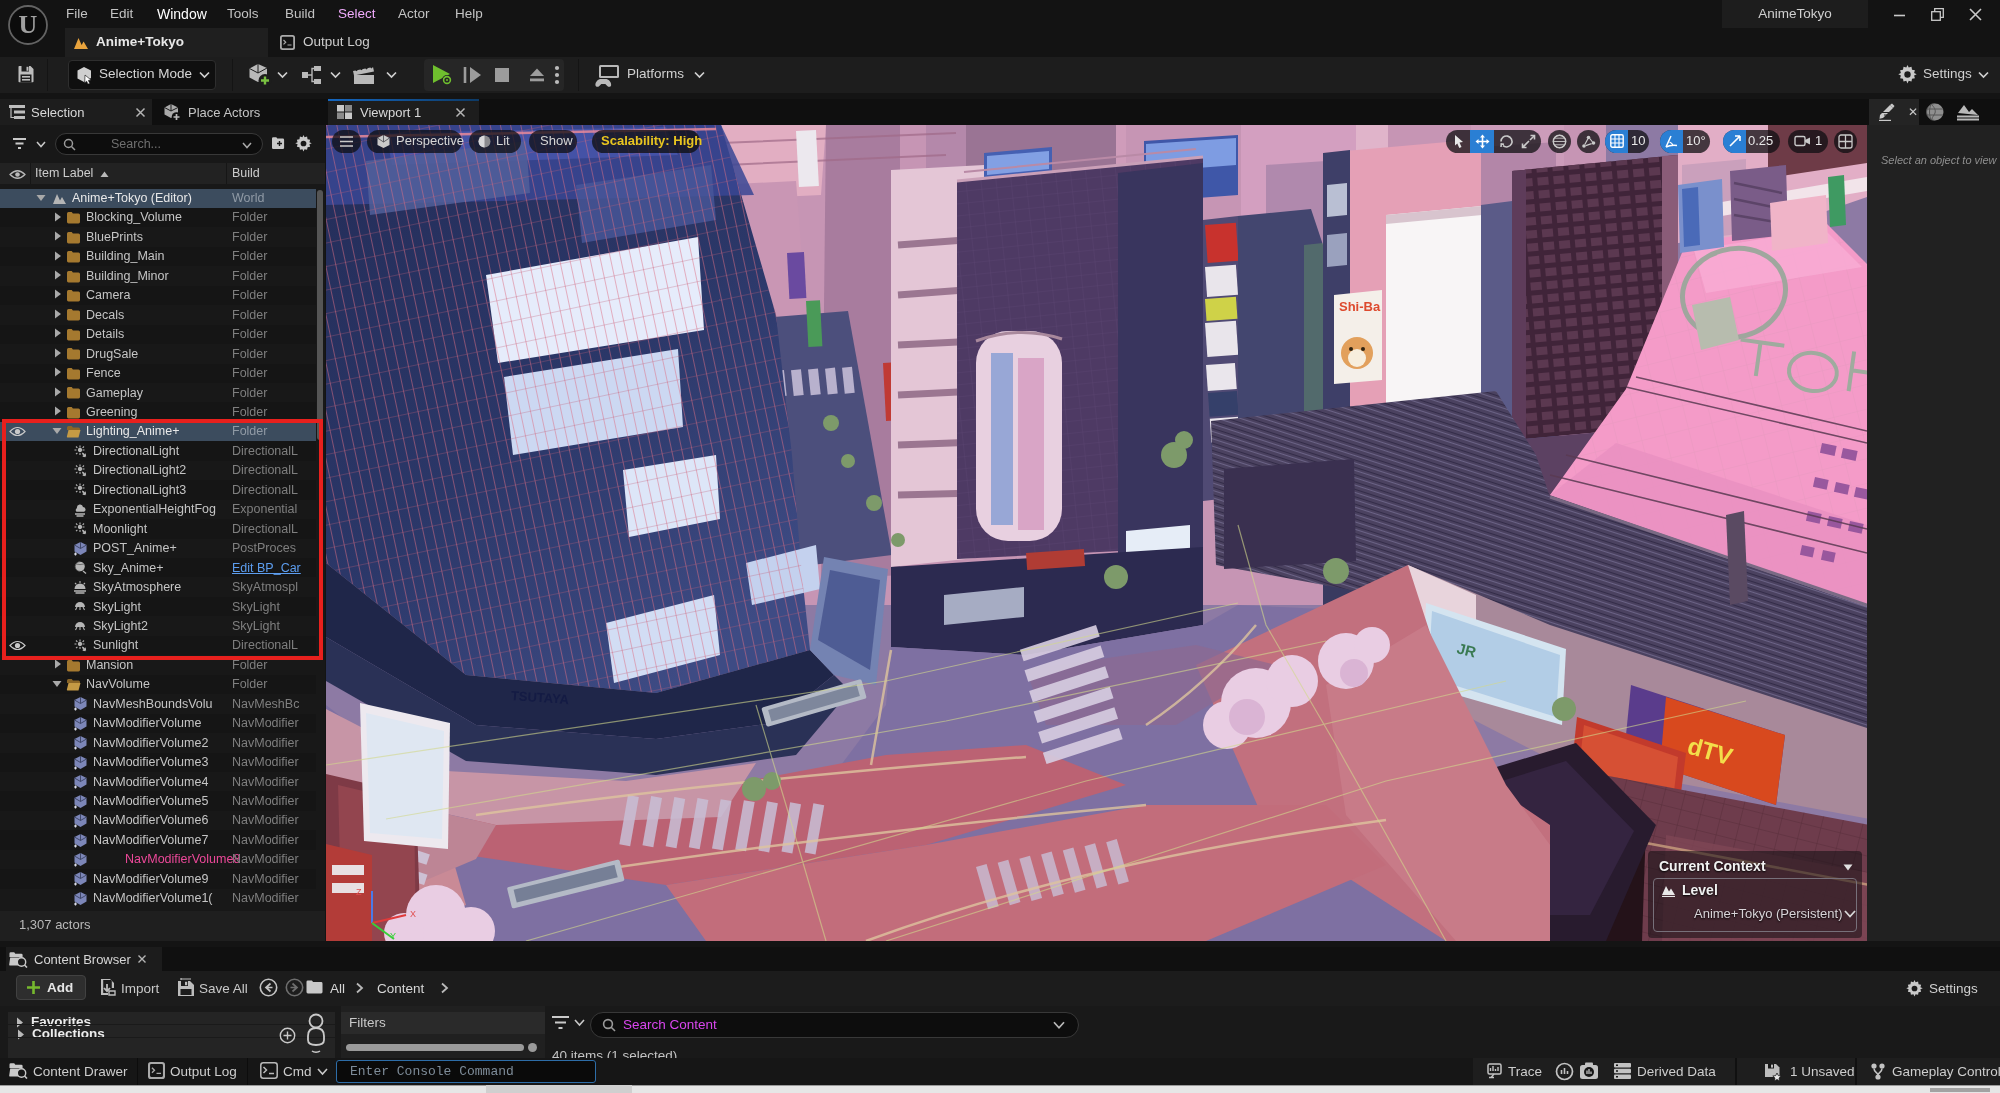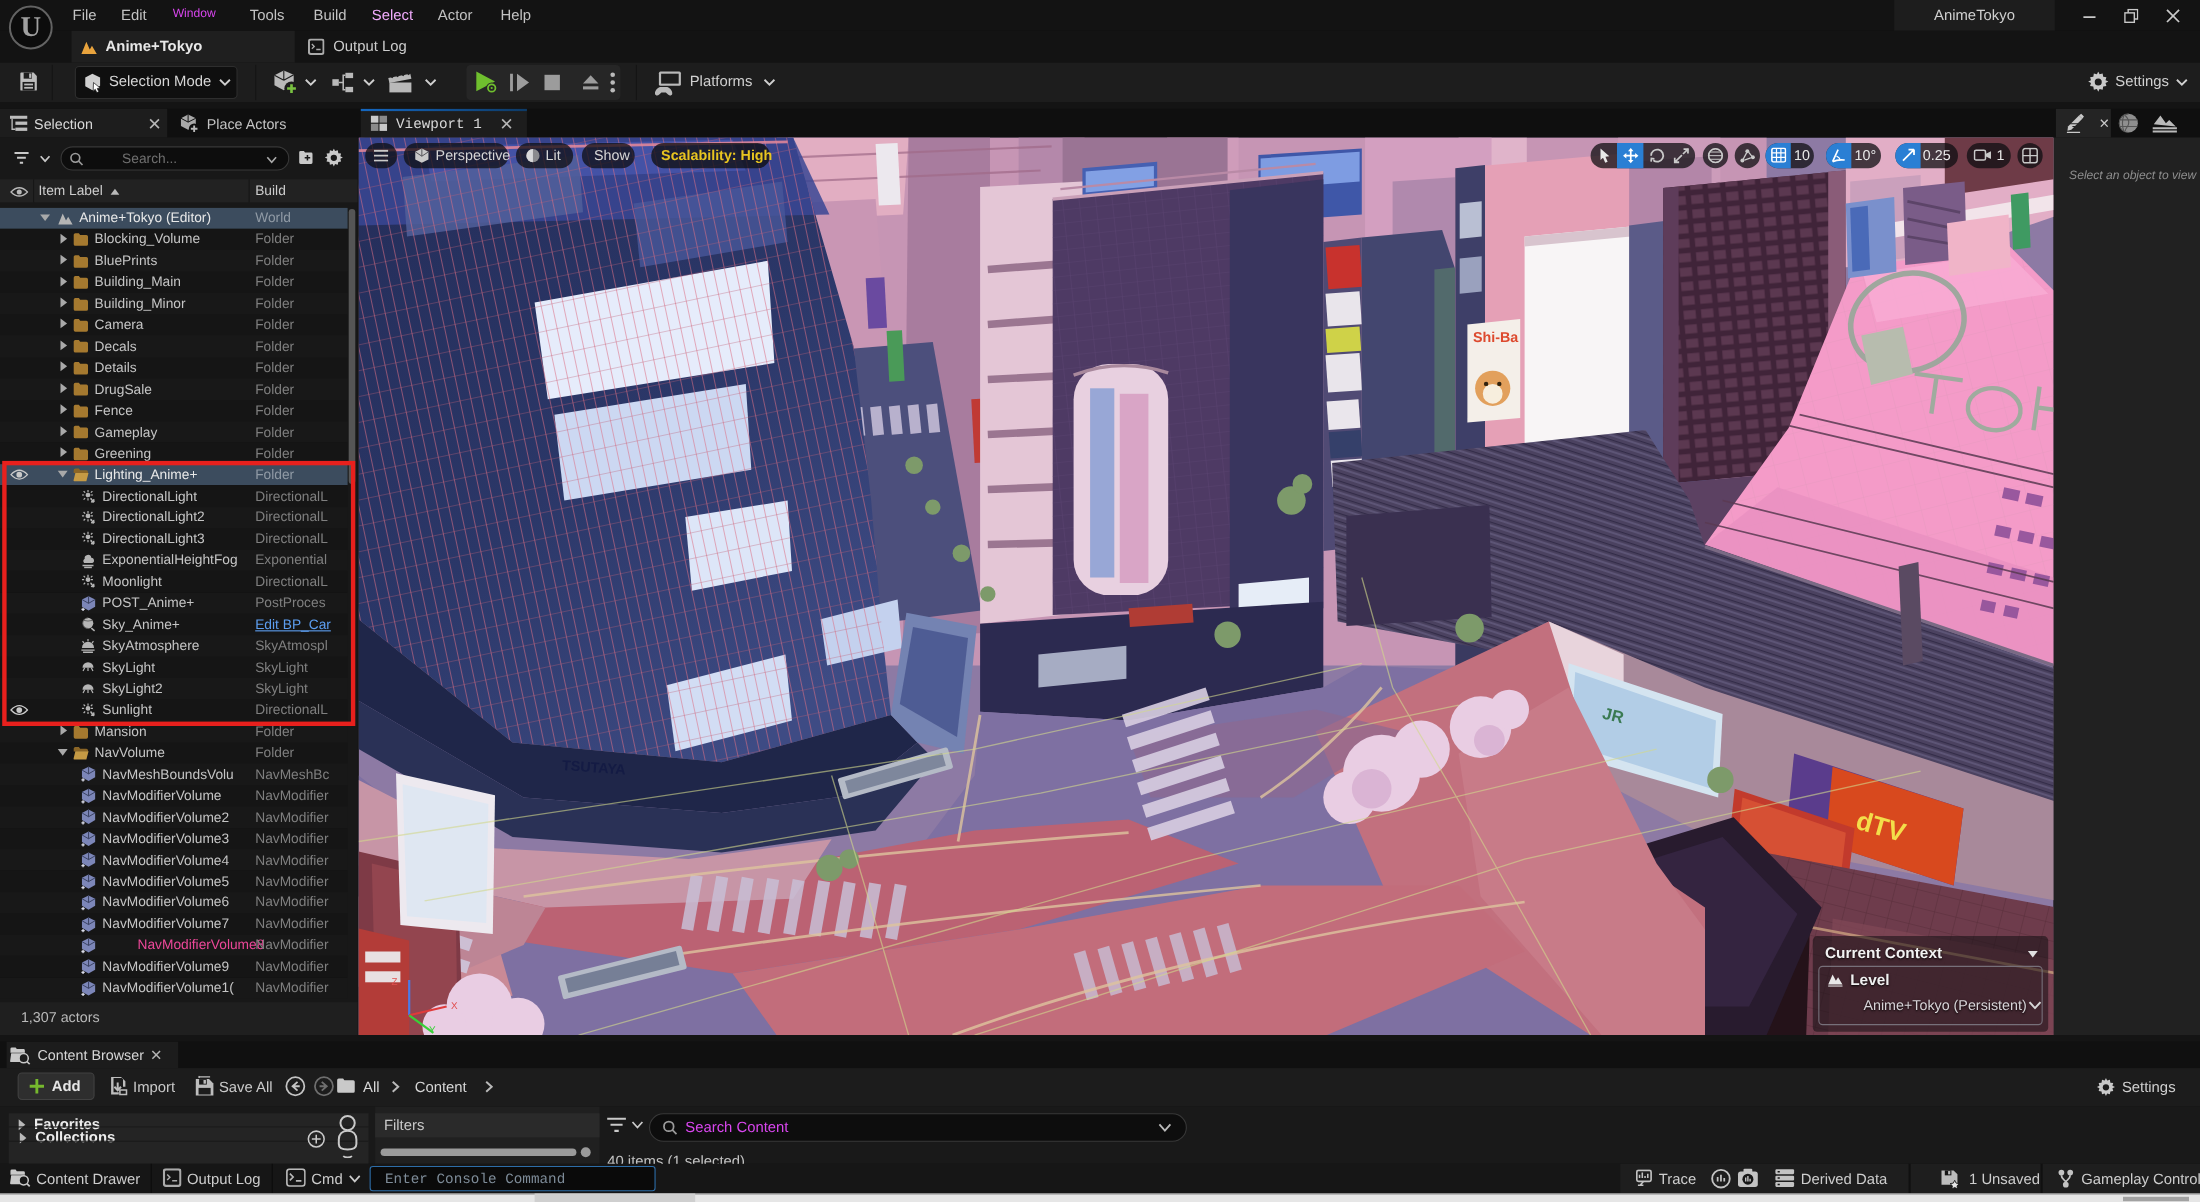--- a/index.html
+++ b/index.html
@@ -13,21 +13,21 @@
 <body>
 <div id="root">
 
 <div class="abs" style="left:0;top:0;width:2000px;height:28px;background:#131313;"></div>
 <svg class="abs" style="left:6px;top:3px;z-index:10;" width="44" height="44" viewBox="0 0 44 44">
   <circle cx="22" cy="22" r="19" fill="#0c0c0c" stroke="#636363" stroke-width="1.8"></circle>
   <text x="22" y="30" font-family="Liberation Serif" font-size="26" fill="#a0a0a0" text-anchor="middle" font-weight="bold">U</text>
 </svg>
 <div class="txt" style="left:66px;top:6px;color:#c3c3c3;font-size:13.5px;">File</div>
 <div class="txt" style="left:110px;top:6px;color:#c3c3c3;font-size:13.5px;">Edit</div>
-<div class="txt" style="left:157px;top:6px;color:#d946ef;font-size:11px;text-align:center;">Window</div>
+<div class="txt" style="left:157px;top:6px;color:#ffffff;font-size:14px;text-align:center;">Window</div>
 <div class="txt" style="left:227px;top:6px;color:#c3c3c3;font-size:13.5px;">Tools</div>
 <div class="txt" style="left:285px;top:6px;color:#c3c3c3;font-size:13.5px;">Build</div>
 <div class="txt" style="left:338px;top:6px;color:#f0abfc;font-size:13.5px;">Select</div>
 <div class="txt" style="left:398px;top:6px;color:#c3c3c3;font-size:13.5px;">Actor</div>
 <div class="txt" style="left:455px;top:6px;color:#c3c3c3;font-size:13.5px;">Help</div>
 <div class="abs" style="left:1722px;top:0;width:146px;height:28px;background:#1d1d1d;color:#cfcfcf;font-size:13.5px;text-align:center;line-height:28px;">AnimeTokyo</div>
 <svg class="abs" style="left:1893px;top:9px;" width="13" height="13" viewBox="0 0 13 13">
       <path d="M1 6.5 h11" stroke="#c9c9c9" stroke-width="1.6"></path>
     </svg>
 <svg class="abs" style="left:1931px;top:8px;" width="13" height="13" viewBox="0 0 13 13">
@@ -169,21 +169,21 @@
 <div class="txt" style="left:188px;top:105px;color:#c4c4c4;font-size:13px;">Place Actors</div>
 
 <div class="abs" style="left:328px;top:99px;width:151px;height:26px;background:#1d1d1d;"></div>
 <div class="abs" style="left:328px;top:99px;width:151px;height:2px;background:linear-gradient(90deg,#1567c0,#0d3a66);"></div>
 <svg class="abs" style="left:337px;top:105px;" width="15" height="14" viewBox="0 0 15 14">
       <rect x="0" y="0" width="7" height="6.5" fill="#c9c9c9"></rect>
       <rect x="8" y="0" width="7" height="6.5" fill="#8a8a8a"></rect>
       <rect x="0" y="7.5" width="7" height="6.5" fill="#8a8a8a"></rect>
       <rect x="8" y="7.5" width="7" height="6.5" fill="#c9c9c9"></rect>
     </svg>
-<div class="txt" style="left:360px;top:105px;color:#d8d8d8;font-size:13px;font-family:Liberation Mono, monospace;">Viewport 1</div>
+<div class="txt" style="left:360px;top:105px;color:#d8d8d8;font-size:13px;">Viewport 1</div>
 <svg class="abs" style="left:455px;top:107px;" width="11" height="11" viewBox="0 0 11 11">
       <path d="M1.5 1.5 L9.5 9.5 M9.5 1.5 L1.5 9.5" stroke="#b5b5b5" stroke-width="1.5"></path>
     </svg>
 
 <div class="abs" style="left:1869px;top:99px;width:50px;height:26px;background:#242424;"></div>
 <svg class="abs" style="left:1878px;top:103px;" width="20" height="18" viewBox="0 0 20 18">
       <path d="M2 12 L12 2 L15 5 L5 15 L1.5 15.8 Z" fill="#c9c9c9"></path>
       <path d="M12 2 l2 -1.5 2.5 2.5 -1.5 2" fill="#c9c9c9"></path>
       <path d="M1 17.5 h12" stroke="#c9c9c9" stroke-width="1.4"></path>
       <path d="M4 9.5 h9 M6 12 h7" stroke="#242424" stroke-width="1"></path>

